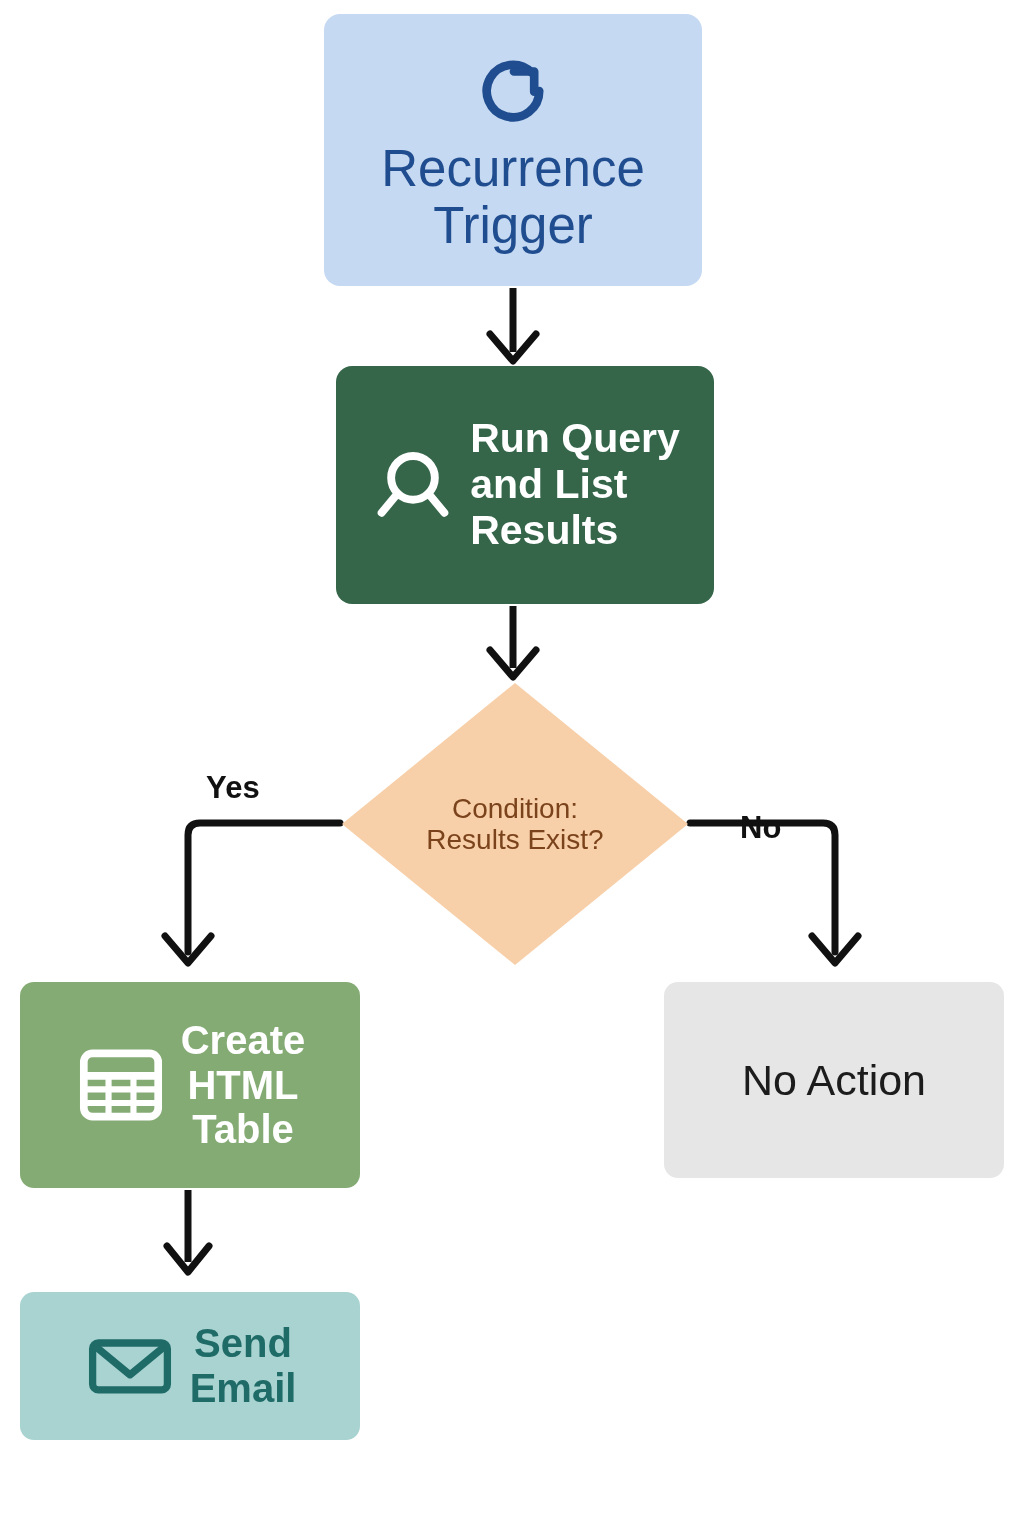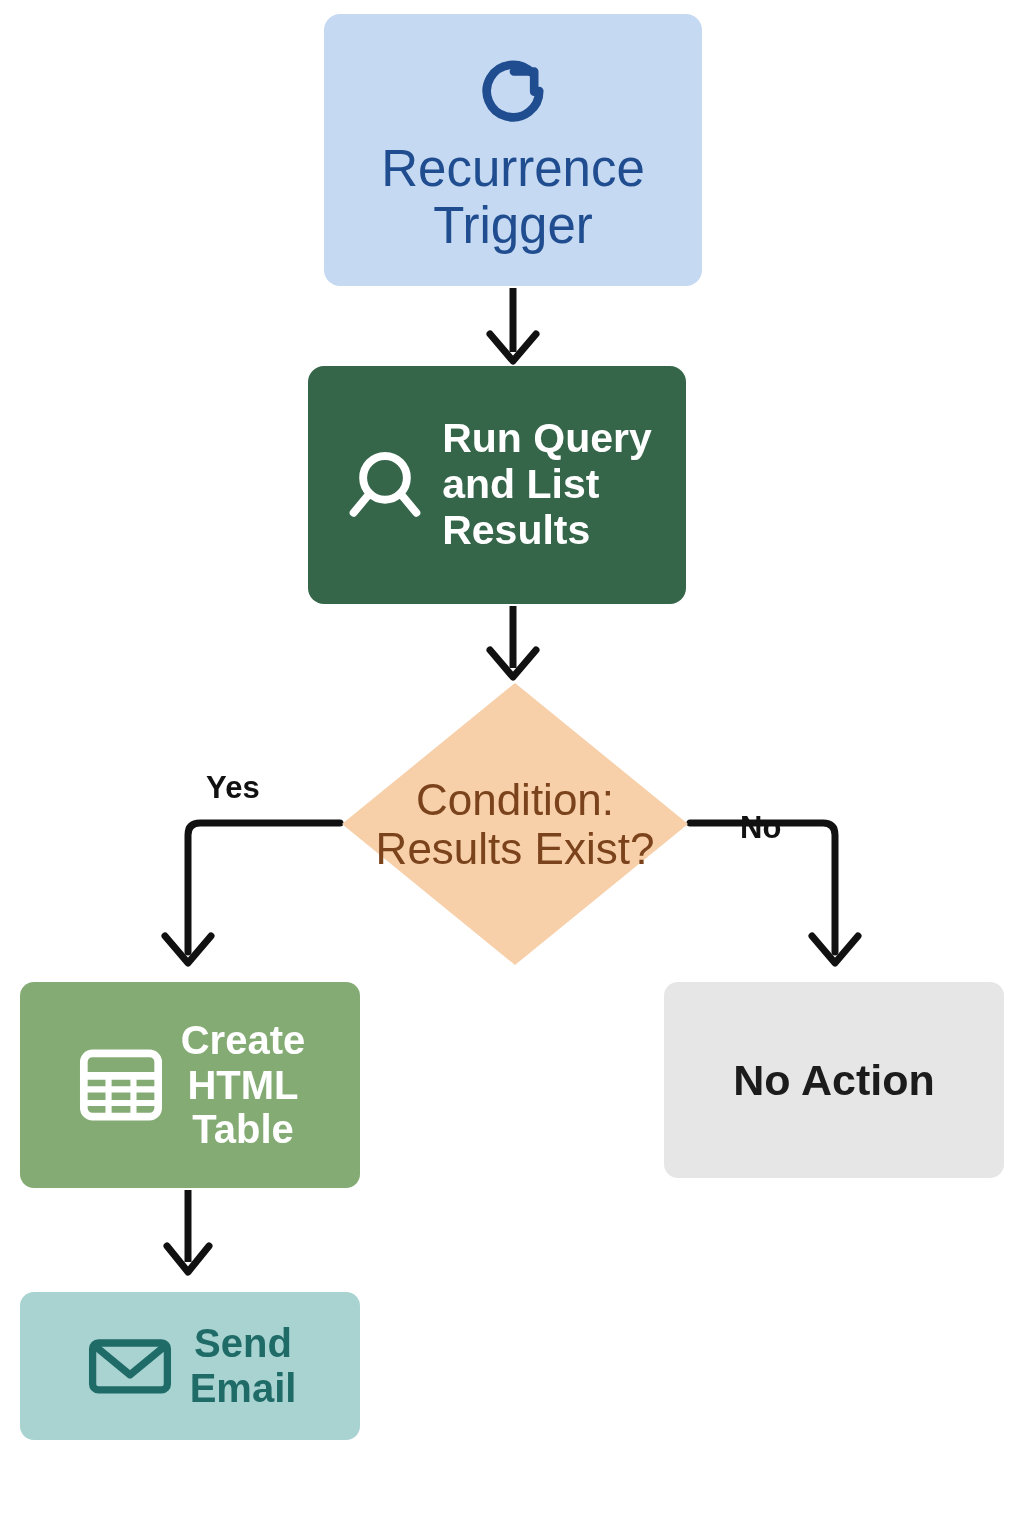--- a/index.html
+++ b/index.html
@@ -73,21 +73,21 @@
     border-radius: 16px;
   }
   #node-trigger .node-label {
     color: #1f4d8f;
     font-size: 51px;
     font-weight: 500;
   }
 
   
   #node-query {
-    left: 308px; top: 366px;
+    left: 336px; top: 366px;
     width: 378px; height: 238px;
     background: #35664a;
     border-radius: 16px;
   }
   #node-query .node-label {
     color: #ffffff;
     font-size: 41px;
     font-weight: 600;
     text-align: left;
   }
@@ -100,21 +100,21 @@
     background: transparent;
   }
   #node-condition .diamond-shape {
     position: absolute;
     left: 0; top: 0;
     width: 100%; height: 100%;
   }
   #node-condition .node-label {
     position: relative;
     color: #7b431c;
-    font-size: 44px;
+    font-size: 28px;
     font-weight: 500;
     z-index: 2;
   }
 
   
   #node-table {
     left: 20px; top: 982px;
     width: 340px; height: 206px;
     background: #85ab74;
     border-radius: 14px;
@@ -143,21 +143,21 @@
   
   #node-noaction {
     left: 664px; top: 982px;
     width: 340px; height: 196px;
     background: #e6e6e6;
     border-radius: 14px;
   }
   #node-noaction .node-label {
     color: #1c1c1c;
     font-size: 43px;
-    font-weight: 700;
+    font-weight: 400;
   }
 
   
   .branch-label {
     position: absolute;
     font-size: 31px;
     font-weight: 700;
     color: #111111;
     letter-spacing: 0.2px;
   }

